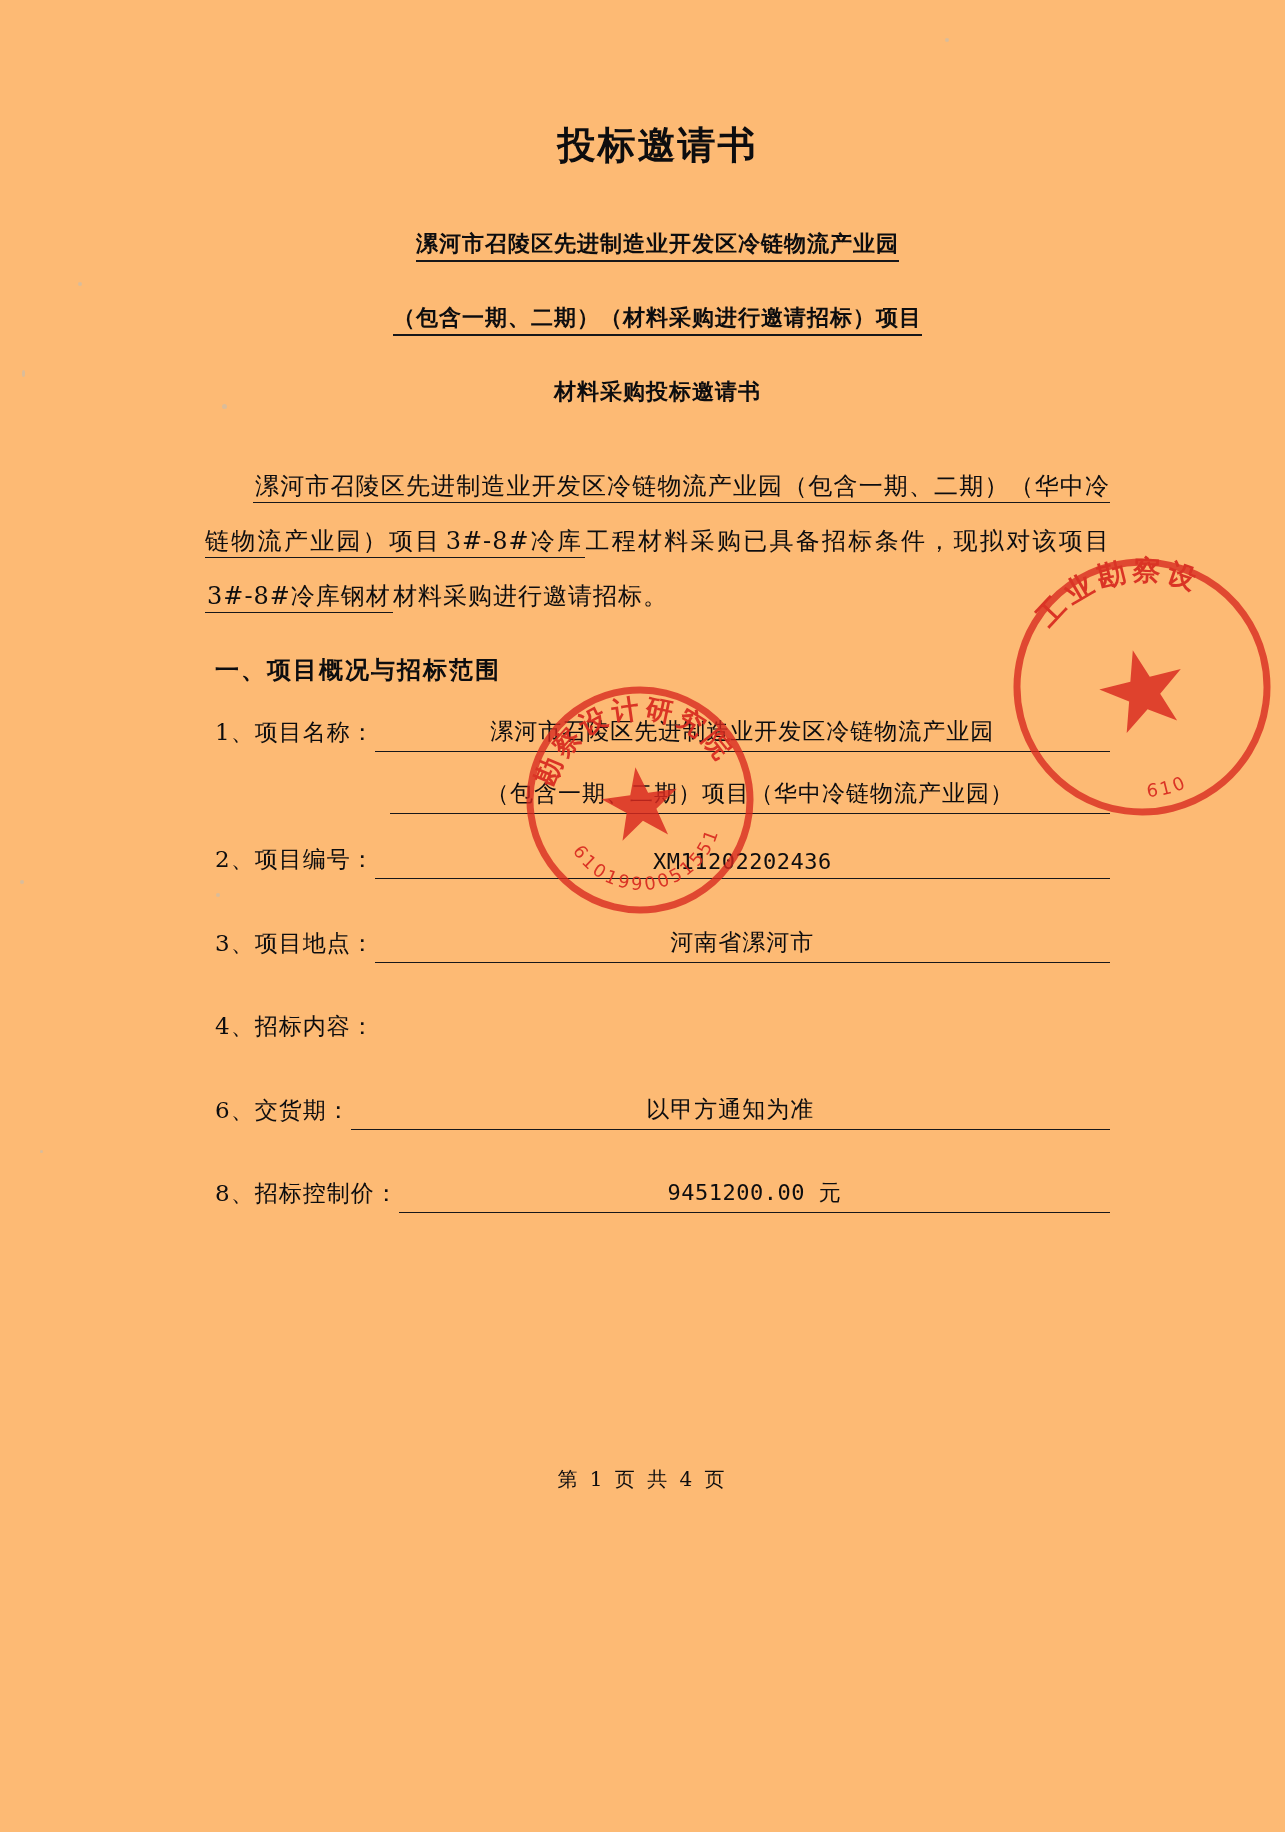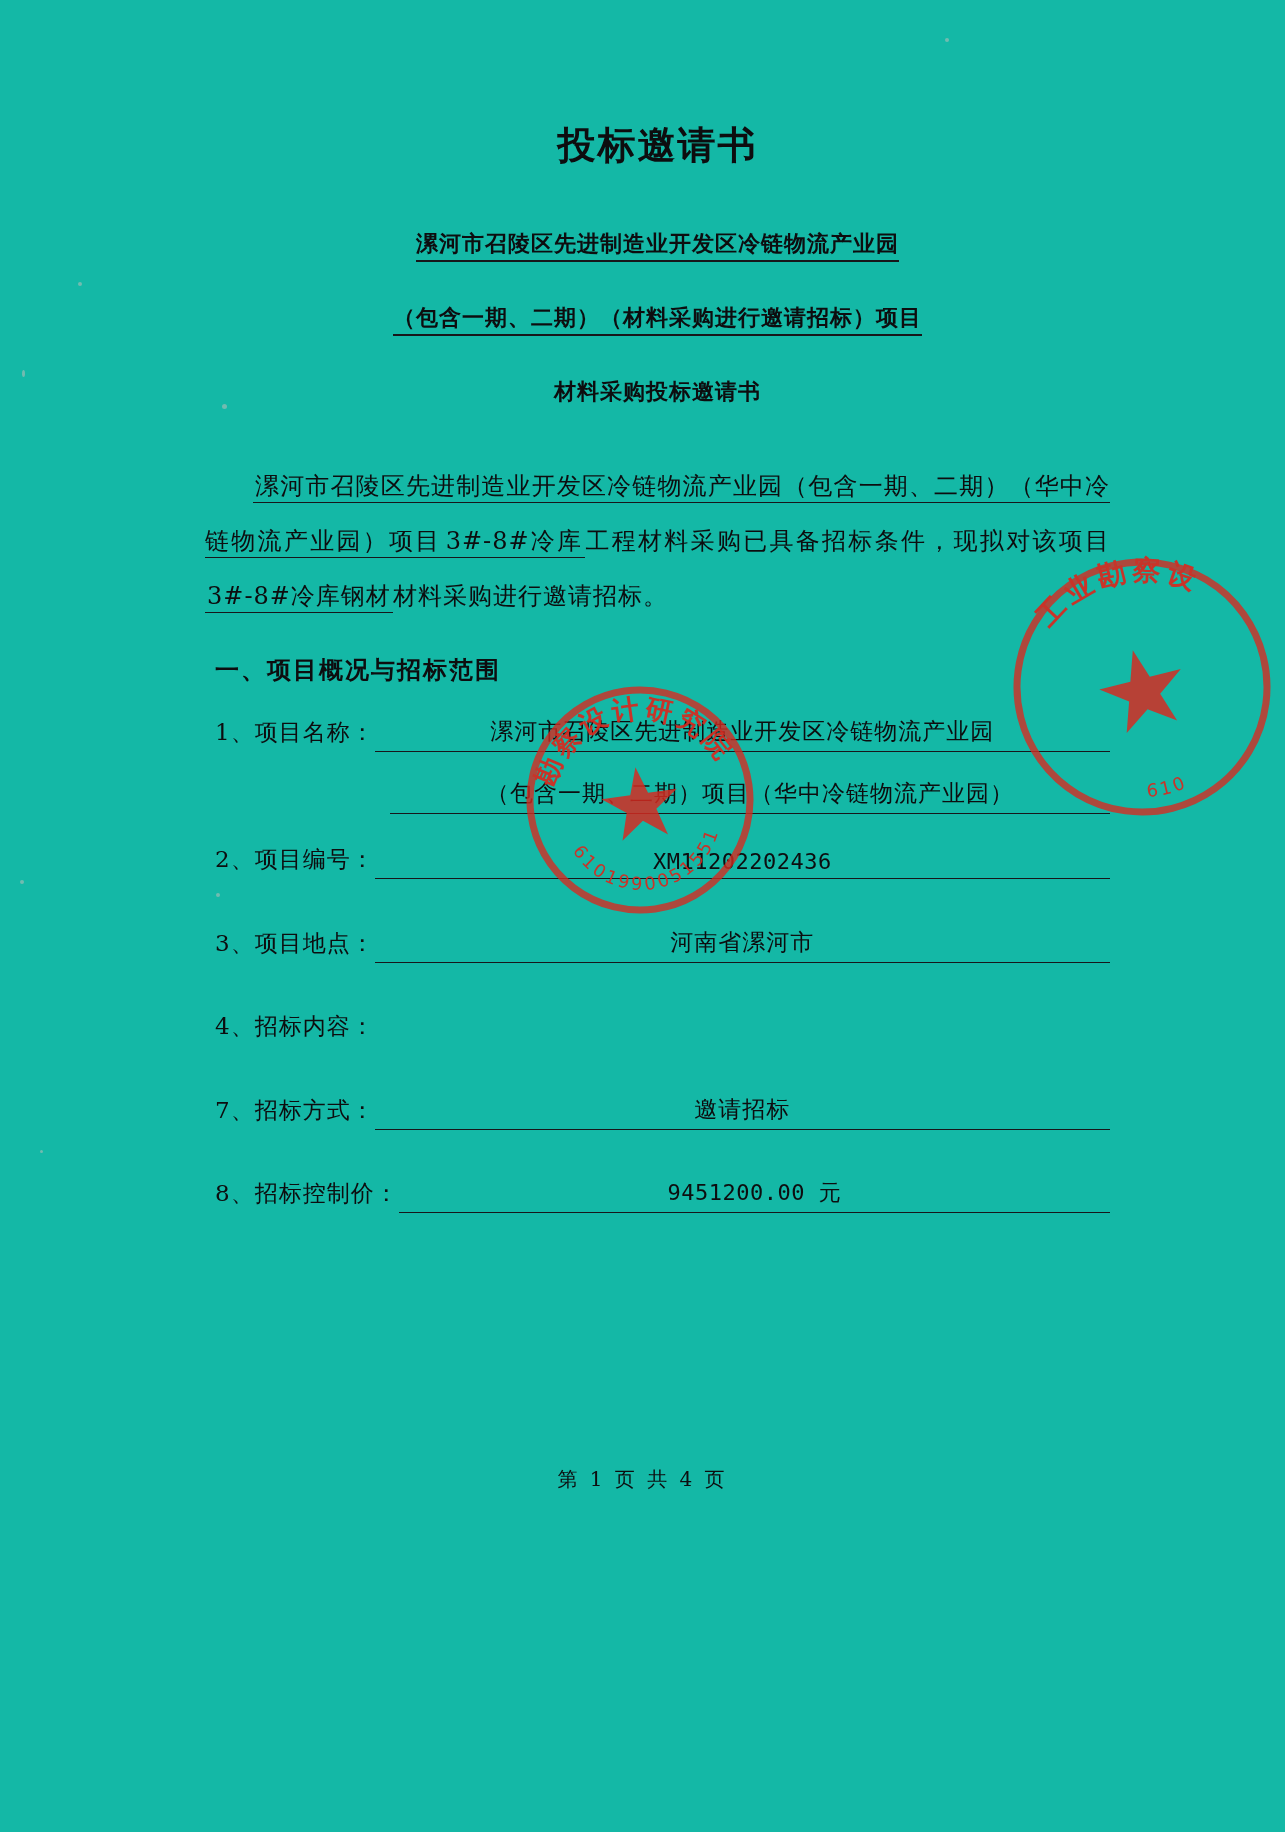--- a/index.html
+++ b/index.html
@@ -11,21 +11,21 @@
     width: 1285px;
     height: 1832px;
     position: relative;
     font-family: "DejaVu Serif", "Liberation Serif", serif;
     color: #0d0d0f;
     overflow: hidden;
   }
   .page {
     position: absolute;
     inset: 0;
-    background: #14b8a6;
+    background: #fdba74;
   }
   
   .speckle {
     position: absolute;
     background: #bdbdb8;
     border-radius: 50%;
     opacity: .55;
   }
 
   .content {
@@ -213,25 +213,25 @@
     <div class="field">
       <span class="label">3、项目地点：</span>
       <span class="value">河南省漯河市</span>
     </div>
 
     <div class="field">
       <span class="label">4、招标内容：</span>
     </div>
 
 
-
-    <div class="field">
-      <span class="label">7、招标方式：</span>
-      <span class="value">邀请招标</span>
-    </div>
+    <div class="field">
+      <span class="label">6、交货期：</span>
+      <span class="value">以甲方通知为准</span>
+    </div>
+
 
     <div class="field">
       <span class="label">8、招标控制价：</span>
       <span class="value mono">9451200.00 元</span>
     </div>
 
   </div>
 
   <div class="footer">第 1 页 共 4 页</div>
 

